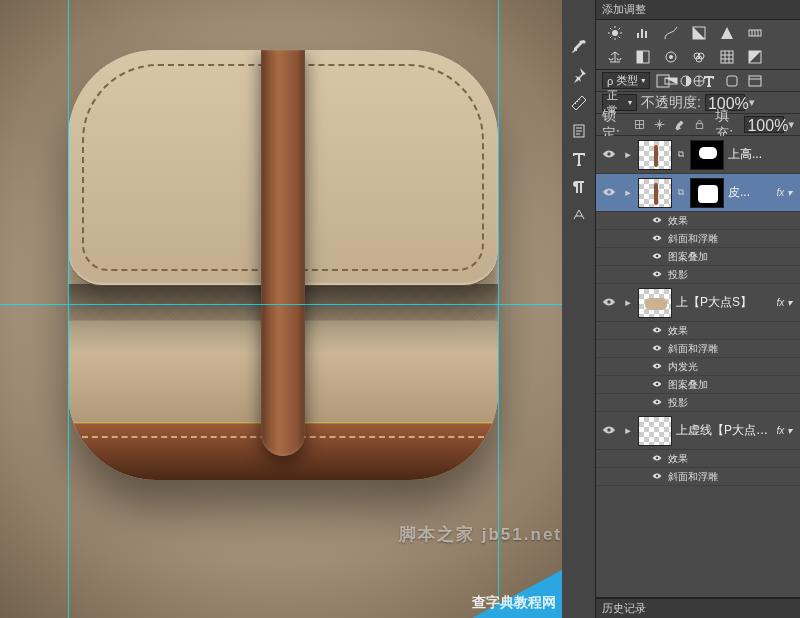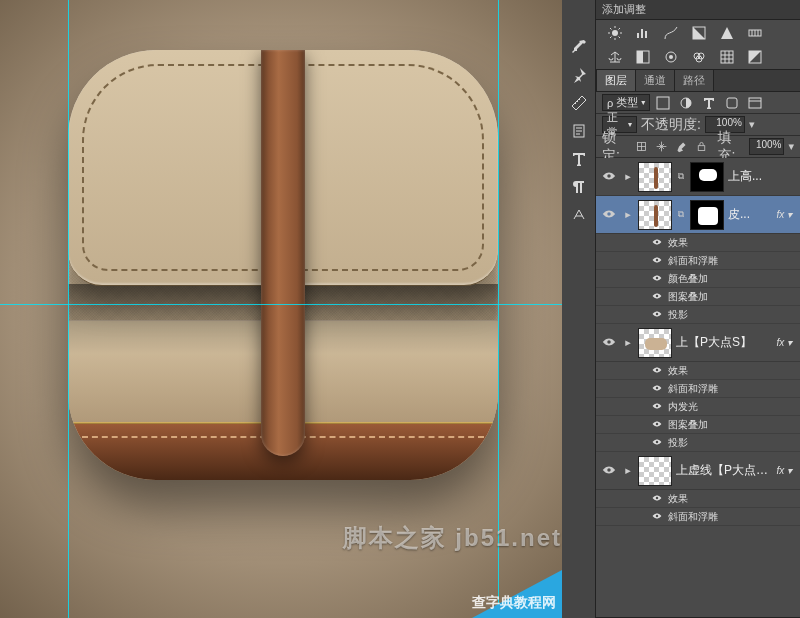--- a/index.html
+++ b/index.html
@@ -79,21 +79,21 @@
   }
   .strap {
     position:absolute; left:50%; top:0; bottom:24px;
     width:44px; margin-left:-22px;
     background: linear-gradient(90deg,#5d3923 0%,#8a5434 18%,#a86b44 40%,#8a5434 82%,#5d3923 100%);
     border-radius: 0 0 22px 22px;
     box-shadow: 0 6px 18px rgba(0,0,0,.55), inset 0 0 3px rgba(255,255,255,.25);
   }
 
   
-  .wm1 { position:absolute; right:0; bottom:64px; font-size:24px; color:rgba(255,255,255,.5); font-weight:bold; letter-spacing:2px; text-shadow:0 1px 2px rgba(0,0,0,.4); }
+  .wm1 { position:absolute; right:0; bottom:72px; font-size:17px; color:rgba(255,255,255,.5); font-weight:bold; letter-spacing:2px; text-shadow:0 1px 2px rgba(0,0,0,.4); }
   .wm2 { position:absolute; right:6px; bottom:6px; font-size:14px; color:rgba(255,255,255,.85); font-weight:600; }
   .wm2-tri { position:absolute; right:0; bottom:0; width:0; height:0;
     border-right:90px solid #2aa7e0; border-top:48px solid transparent; }
 
   
   .tool-strip {
     position:absolute; left:562px; top:0; width:34px; height:618px;
     background:#454545;
     border-right:1px solid #222;
     display:flex; flex-direction:column; align-items:center; gap:6px;
@@ -122,21 +122,21 @@
   .tab { padding:3px 8px; font-size:11px; color:#bbb; border:1px solid #222; border-bottom:none;
     background:#454545; margin-right:-1px; }
   .tab.active { background:#535353; color:#eee; }
 
   .filter-row, .blend-row, .lock-row {
     height:22px; display:flex; align-items:center; gap:4px; padding:0 6px;
     border-bottom:1px solid #2e2e2e; font-size:11px;
   }
   .sel { background:#3a3a3a; border:1px solid #222; color:#ddd; height:17px; padding:0 4px; display:flex; align-items:center; gap:3px; }
   .sel .caret { font-size:8px; }
-  .num-field { width:40px; height:17px; background:#3a3a3a; border:1px solid #222; color:#ddd; text-align:right; padding:0 2px; font-size:10px; }
+  .num-field { width:40px; height:17px; background:#3a3a3a; border:1px solid #222; color:#ddd; text-align:right; padding:0 2px; font-size:16px; }
   .lbl { color:#ccc; font-size:14px; }
   .lock-ic { width:16px; height:16px; color:#c6c6c6; display:flex; align-items:center; justify-content:center; }
   .lock-ic svg { width:13px; height:13px; }
 
   .layer-list { flex:1; overflow:auto; background:#4a4a4a; }
   .layer-row { display:flex; align-items:center; min-height:38px; border-bottom:1px solid #3a3a3a; padding:2px 4px; gap:4px; }
   .layer-row.selected { background:#5e7da8; }
   .eye { width:18px; text-align:center; }
   .eye svg { width:14px; height:14px; }
   .thumb { width:34px; height:30px; background:#fff; border:1px solid #222;
@@ -321,25 +321,20 @@
         <div class="adj-ic">
           <svg viewBox="0 0 16 16">
             <circle cx="8" cy="8" r="5" fill="none" stroke="currentColor"></circle>
             <path stroke="currentColor" d="M8 3v10M3 8h10"></path>
           </svg>
         </div>
       </div>
   </div>
 
   <div class="layers-panel">
-    <div class="tabs-row">
-      <div class="tab active">图层</div>
-      <div class="tab">通道</div>
-      <div class="tab">路径</div>
-    </div>
 
     <div class="filter-row">
       <div class="sel">
         <span>ρ</span>
         <span>类型</span>
         <span class="caret">▾</span>
       </div>
       <div id="filter-icons" style="display:flex;gap:5px;">
           <div class="adj-ic">
             <svg viewBox="0 0 16 16">
@@ -452,26 +447,20 @@
         <div class="sub-row">
           <span class="sub-eye"><svg viewBox="0 0 16 16">
               <path fill="currentColor" d="M8 4C4 4 1 8 1 8s3 4 7 4 7-4 7-4-3-4-7-4zm0 6a2 2 0 110-4 2 2 0 010 4z"></path>
             </svg></span>
           <span>斜面和浮雕</span>
         </div>
         <div class="sub-row">
           <span class="sub-eye"><svg viewBox="0 0 16 16">
               <path fill="currentColor" d="M8 4C4 4 1 8 1 8s3 4 7 4 7-4 7-4-3-4-7-4zm0 6a2 2 0 110-4 2 2 0 010 4z"></path>
             </svg></span>
-          <span>颜色叠加</span>
-        </div>
-        <div class="sub-row">
-          <span class="sub-eye"><svg viewBox="0 0 16 16">
-              <path fill="currentColor" d="M8 4C4 4 1 8 1 8s3 4 7 4 7-4 7-4-3-4-7-4zm0 6a2 2 0 110-4 2 2 0 010 4z"></path>
-            </svg></span>
           <span>图案叠加</span>
         </div>
         <div class="sub-row">
           <span class="sub-eye"><svg viewBox="0 0 16 16">
               <path fill="currentColor" d="M8 4C4 4 1 8 1 8s3 4 7 4 7-4 7-4-3-4-7-4zm0 6a2 2 0 110-4 2 2 0 010 4z"></path>
             </svg></span>
           <span>投影</span>
         </div>
         <div class="layer-row">
           <div class="eye"><svg viewBox="0 0 16 16">
@@ -531,13 +520,16 @@
         </div>
         <div class="sub-row">
           <span class="sub-eye"><svg viewBox="0 0 16 16">
               <path fill="currentColor" d="M8 4C4 4 1 8 1 8s3 4 7 4 7-4 7-4-3-4-7-4zm0 6a2 2 0 110-4 2 2 0 010 4z"></path>
             </svg></span>
           <span>斜面和浮雕</span>
         </div>
       </div>
   </div>
 
+  <div class="history-bar">
+    <span>历史记录</span>
+  </div>
 </div>
 
 </body></html>

